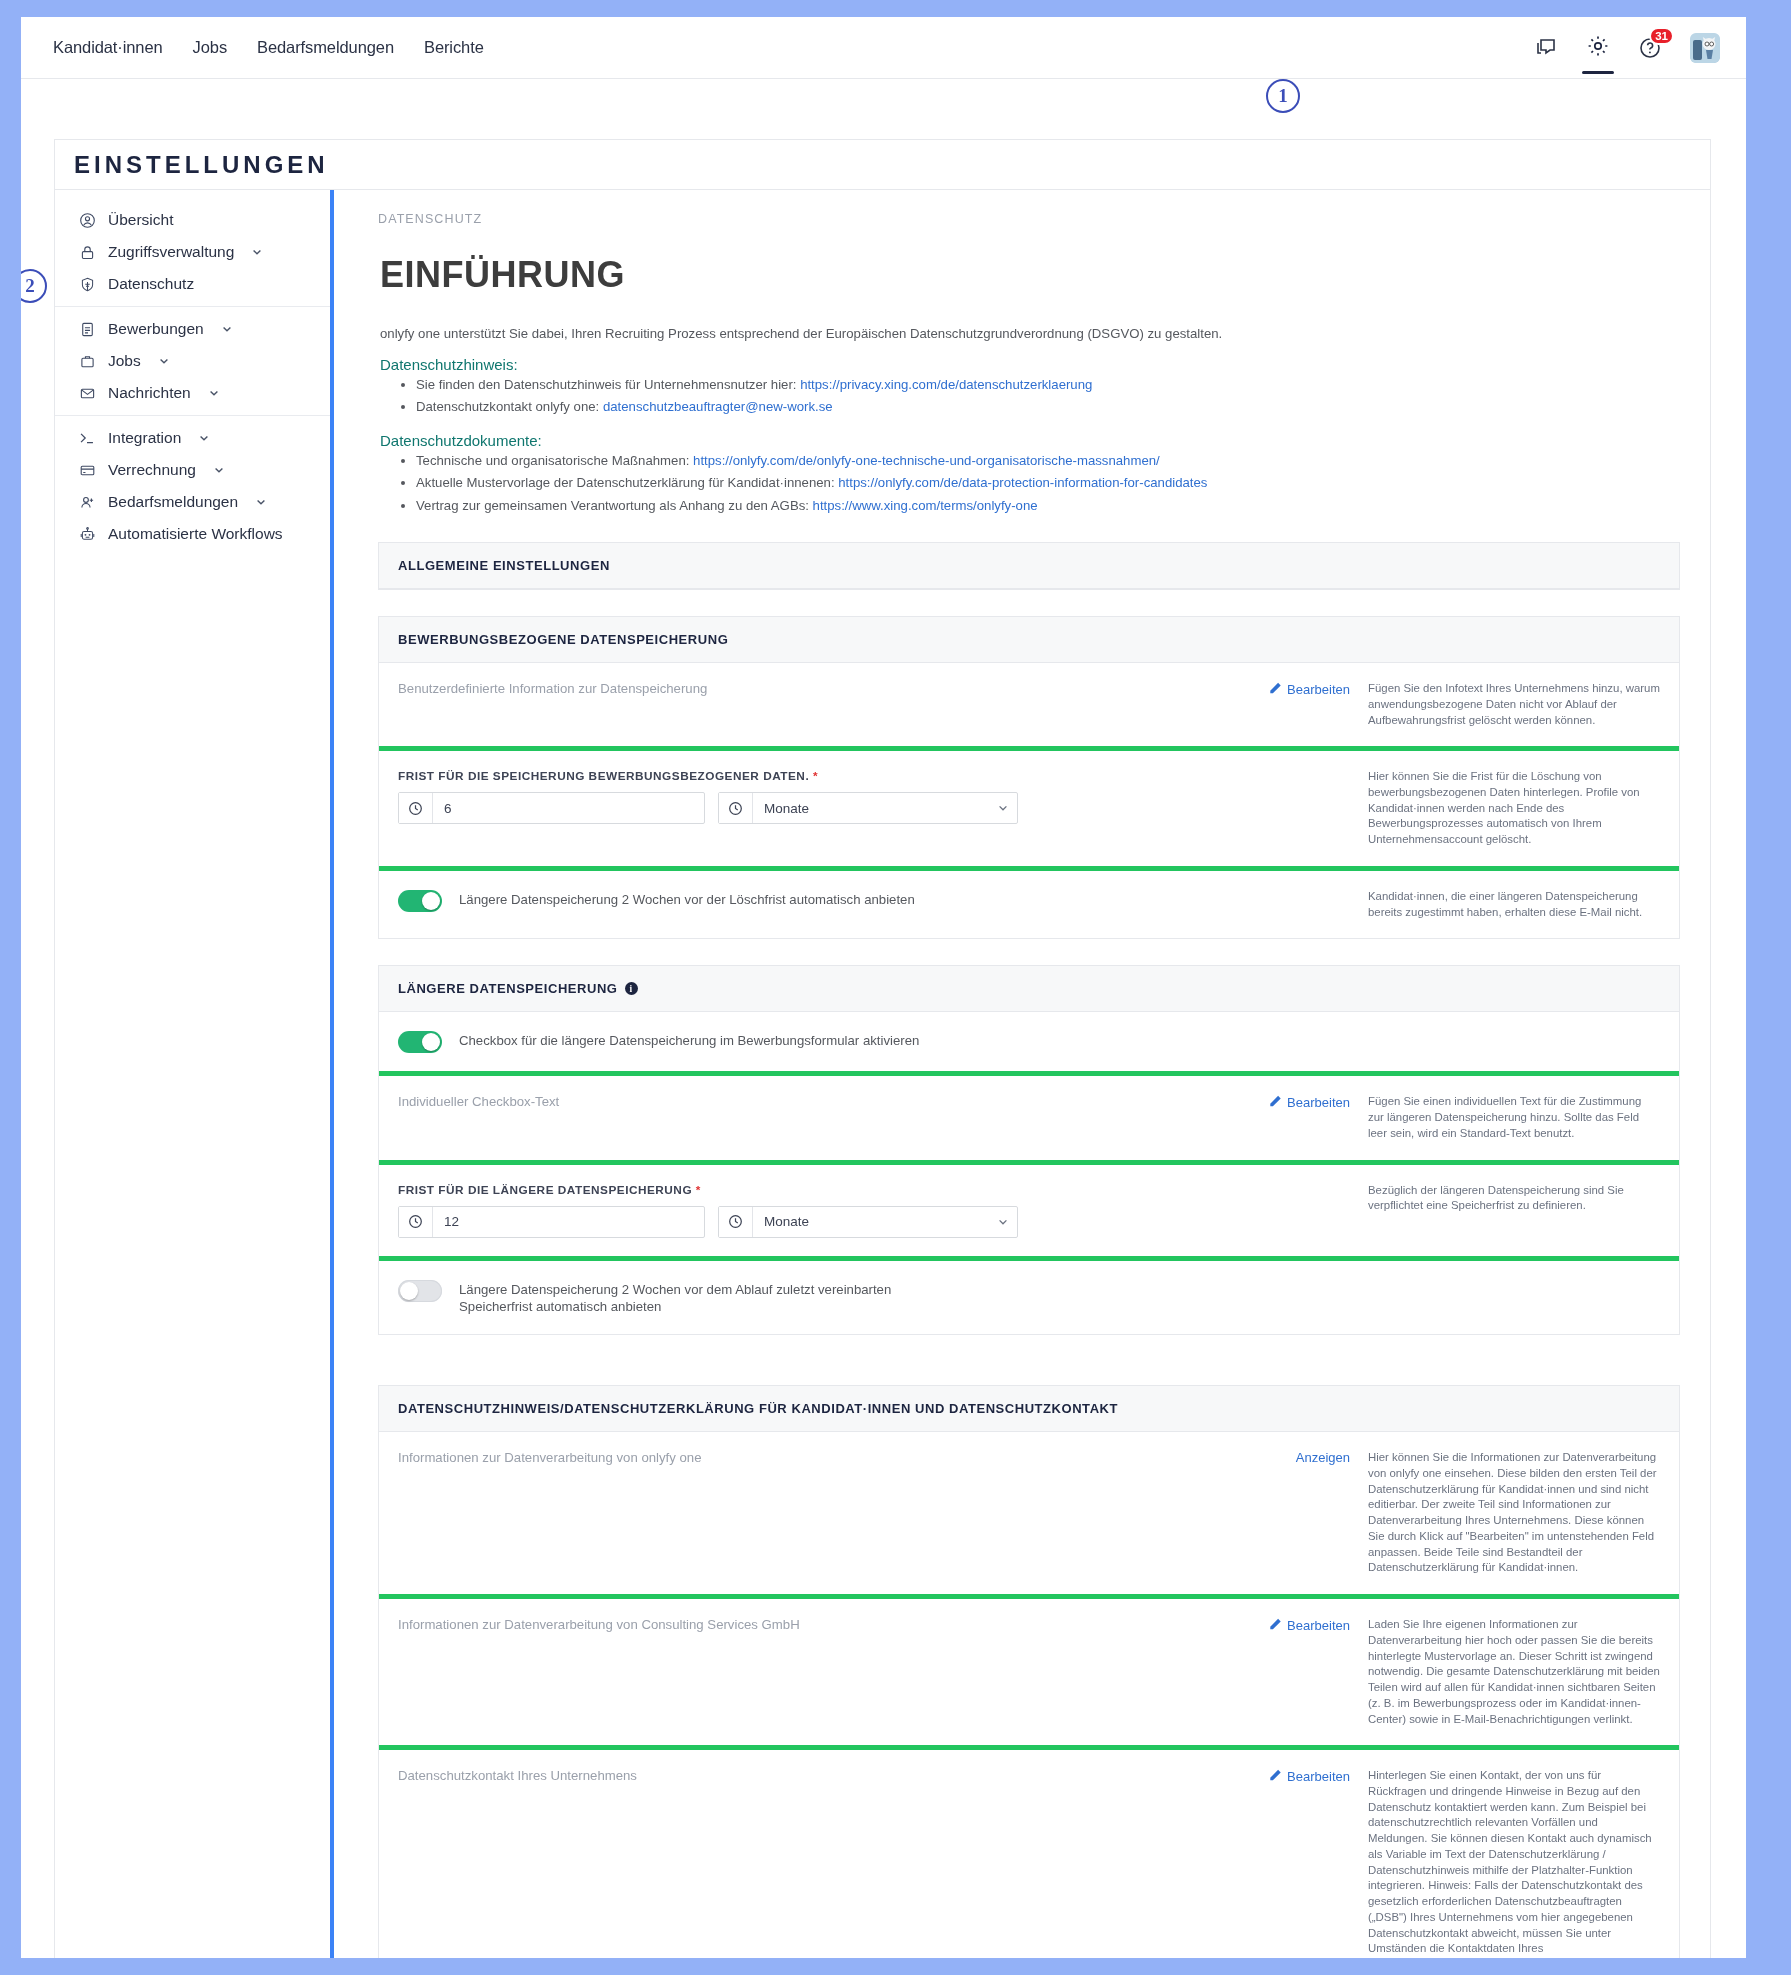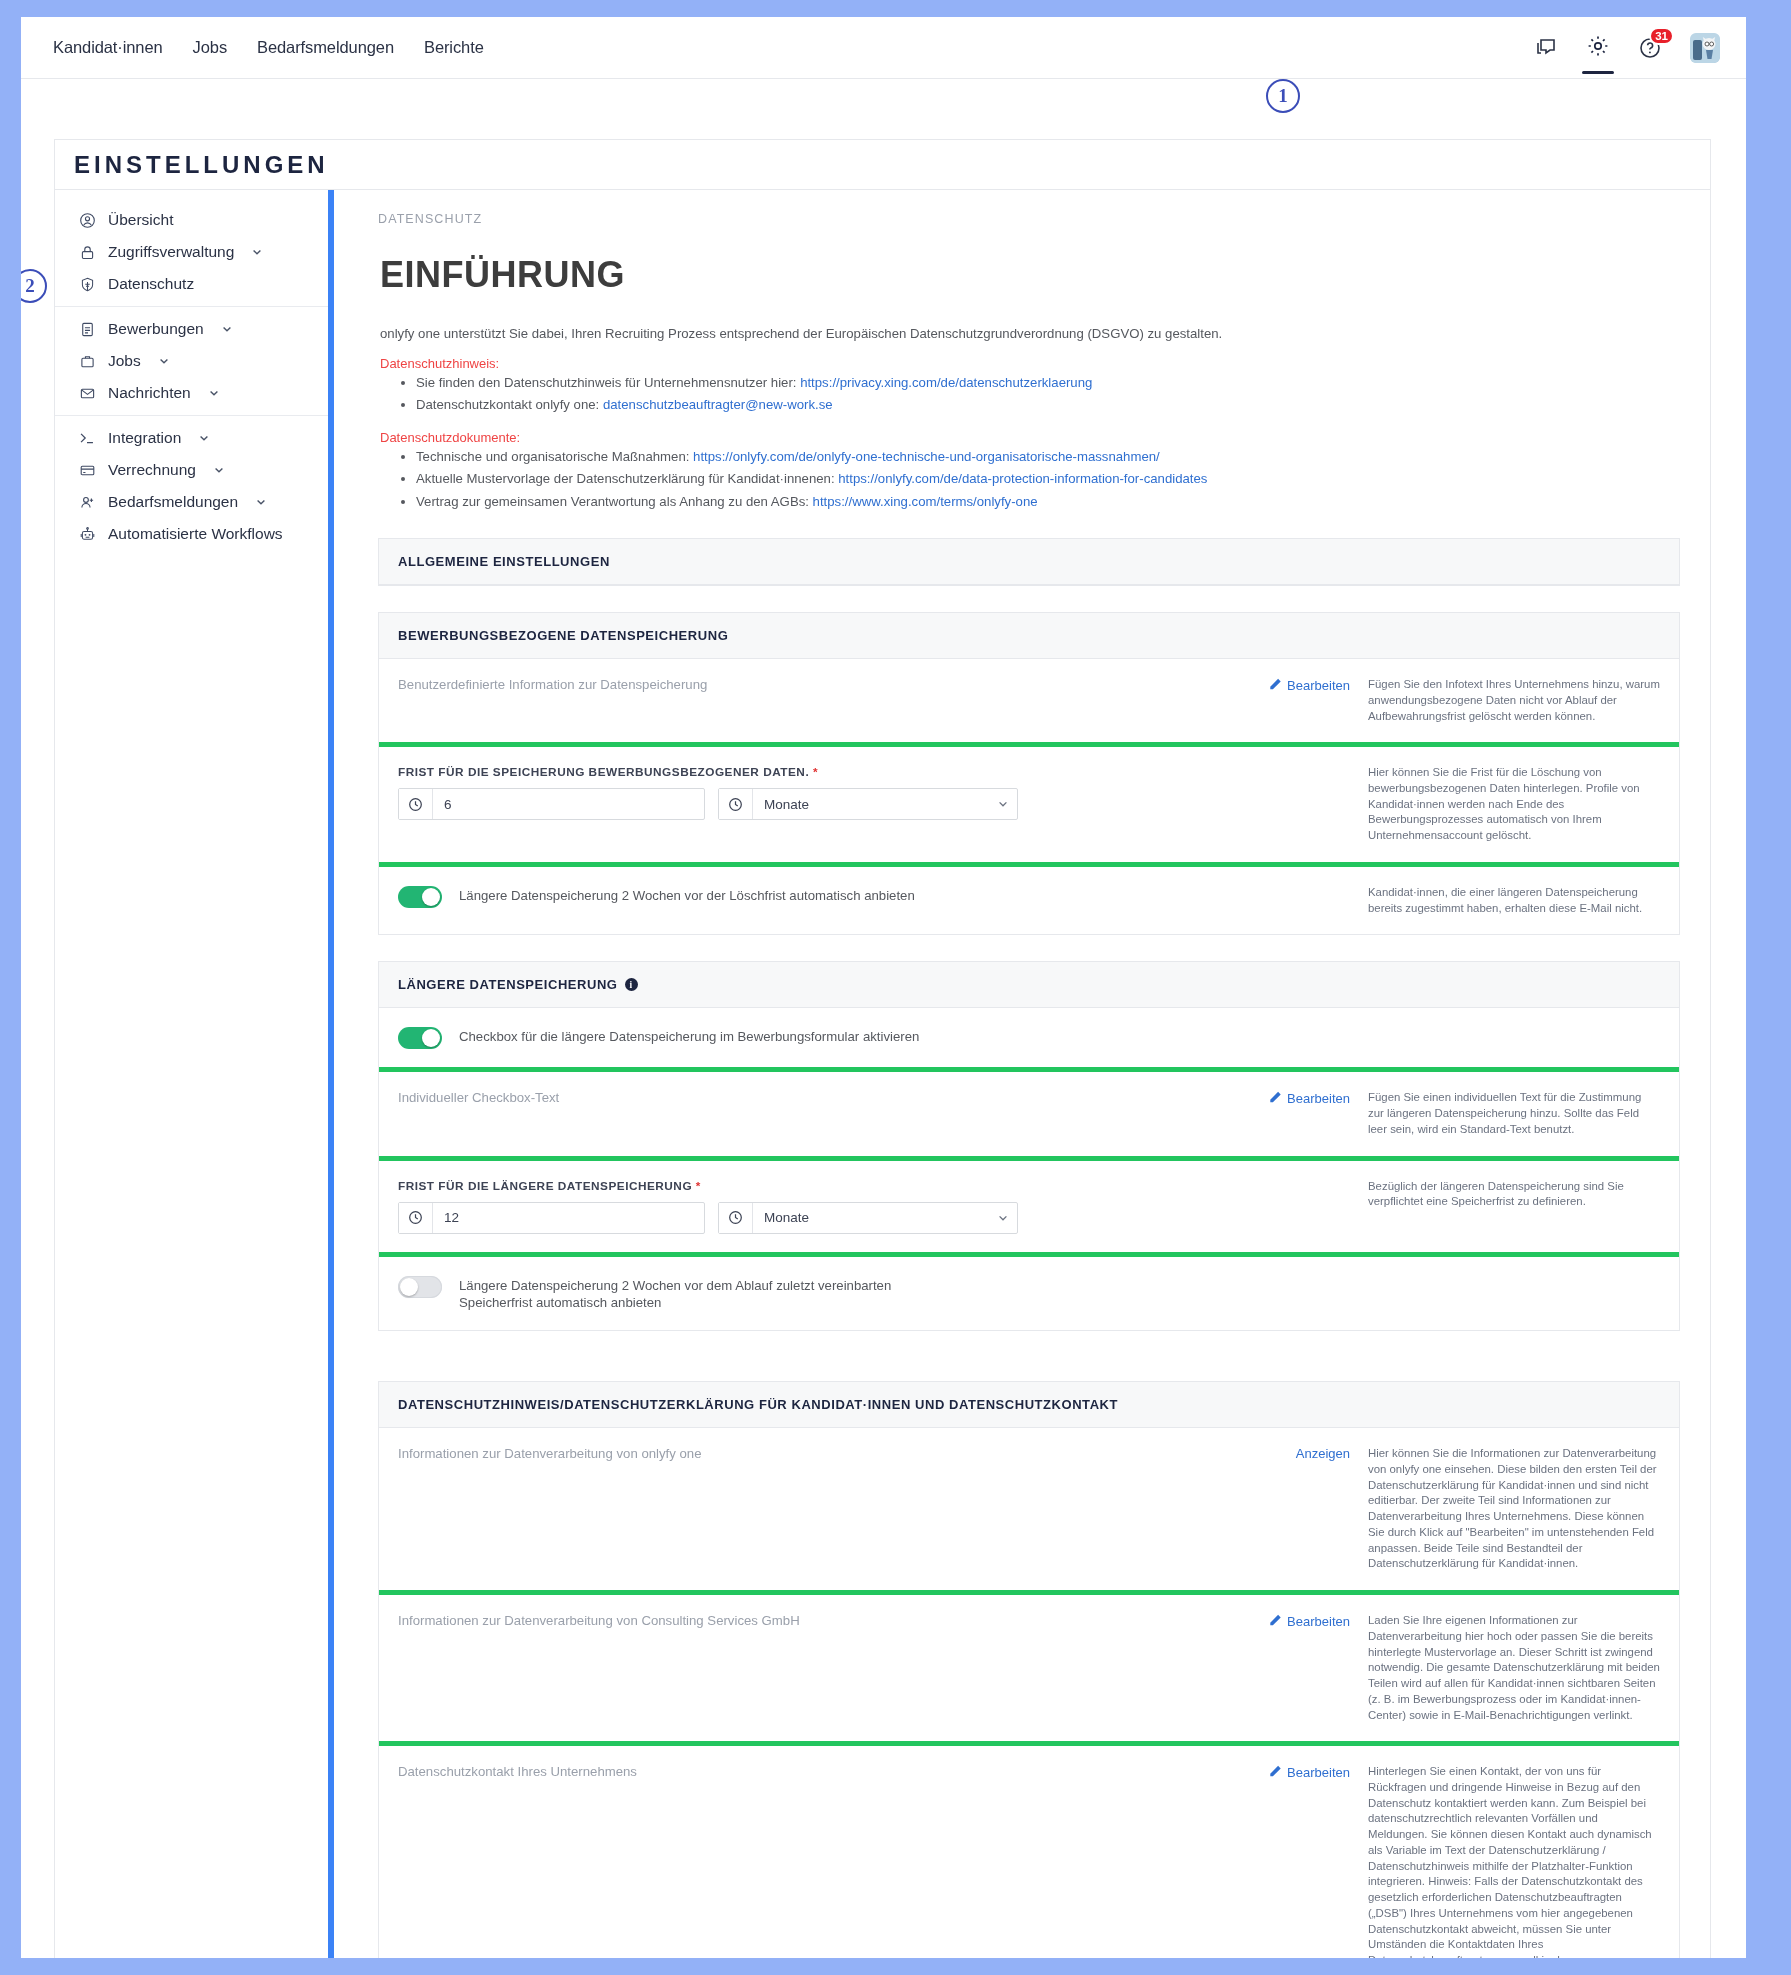--- a/index.html
+++ b/index.html
@@ -86,21 +86,21 @@
     padding-left:19px;
     font-size:24px; font-weight:bold; letter-spacing:4px;
     color:#1d2540;
     border-bottom:1px solid #e6e8ec;
   }
   .settings-body { flex:1; display:flex; min-height:0; }
 
   
   .sidebar {
     width:279px; flex:0 0 279px;
-    border-right:6px solid #3b82f6;
+    border-right:4px solid #3b82f6;
     padding-top:8px;
     position:relative;
   }
   .side-group { padding:6px 0; }
   .side-group + .side-group { border-top:1px solid #e9ebef; }
   .side-item {
     display:flex; align-items:center; gap:11px;
     padding:7px 0 7px 22px;
     font-size:15.5px; color:#2b3245;
     cursor:pointer;
@@ -114,21 +114,21 @@
     overflow:hidden;
     padding:0;
   }
   .main-inner { padding:22px 30px 0 44px; }
   .breadcrumb { font-size:12.5px; letter-spacing:1.1px; color:#9aa0ab; padding-bottom:28px;}
   .page-h1 {
     font-size:36px; font-weight:bold; letter-spacing:0.5px;
     color:#3d3d3d; margin:0 0 28px 2px;
   }
   .intro-p { font-size:13.2px; color:#55585e; margin:0 0 12px 2px; line-height:1.5;}
-  .intro-sub { font-size:13px; color:#ef4444; margin:8px 0 2px 2px;}
+  .intro-sub { font-size:15px; color:#0f766e; margin:8px 0 2px 2px;}
   ul.intro-list { margin:0 0 14px 0; padding-left:38px; }
   ul.intro-list li { font-size:13.2px; color:#55585e; line-height:1.55; margin-bottom:2px;}
   a.link { color:#2f6fd0; text-decoration:none; }
 
   
   .card { border:1px solid #e6e8ec; margin-top:26px; }
   .card-head {
     background:#f7f8f9;
     border-bottom:1px solid #e6e8ec;
     padding:15px 19px;

